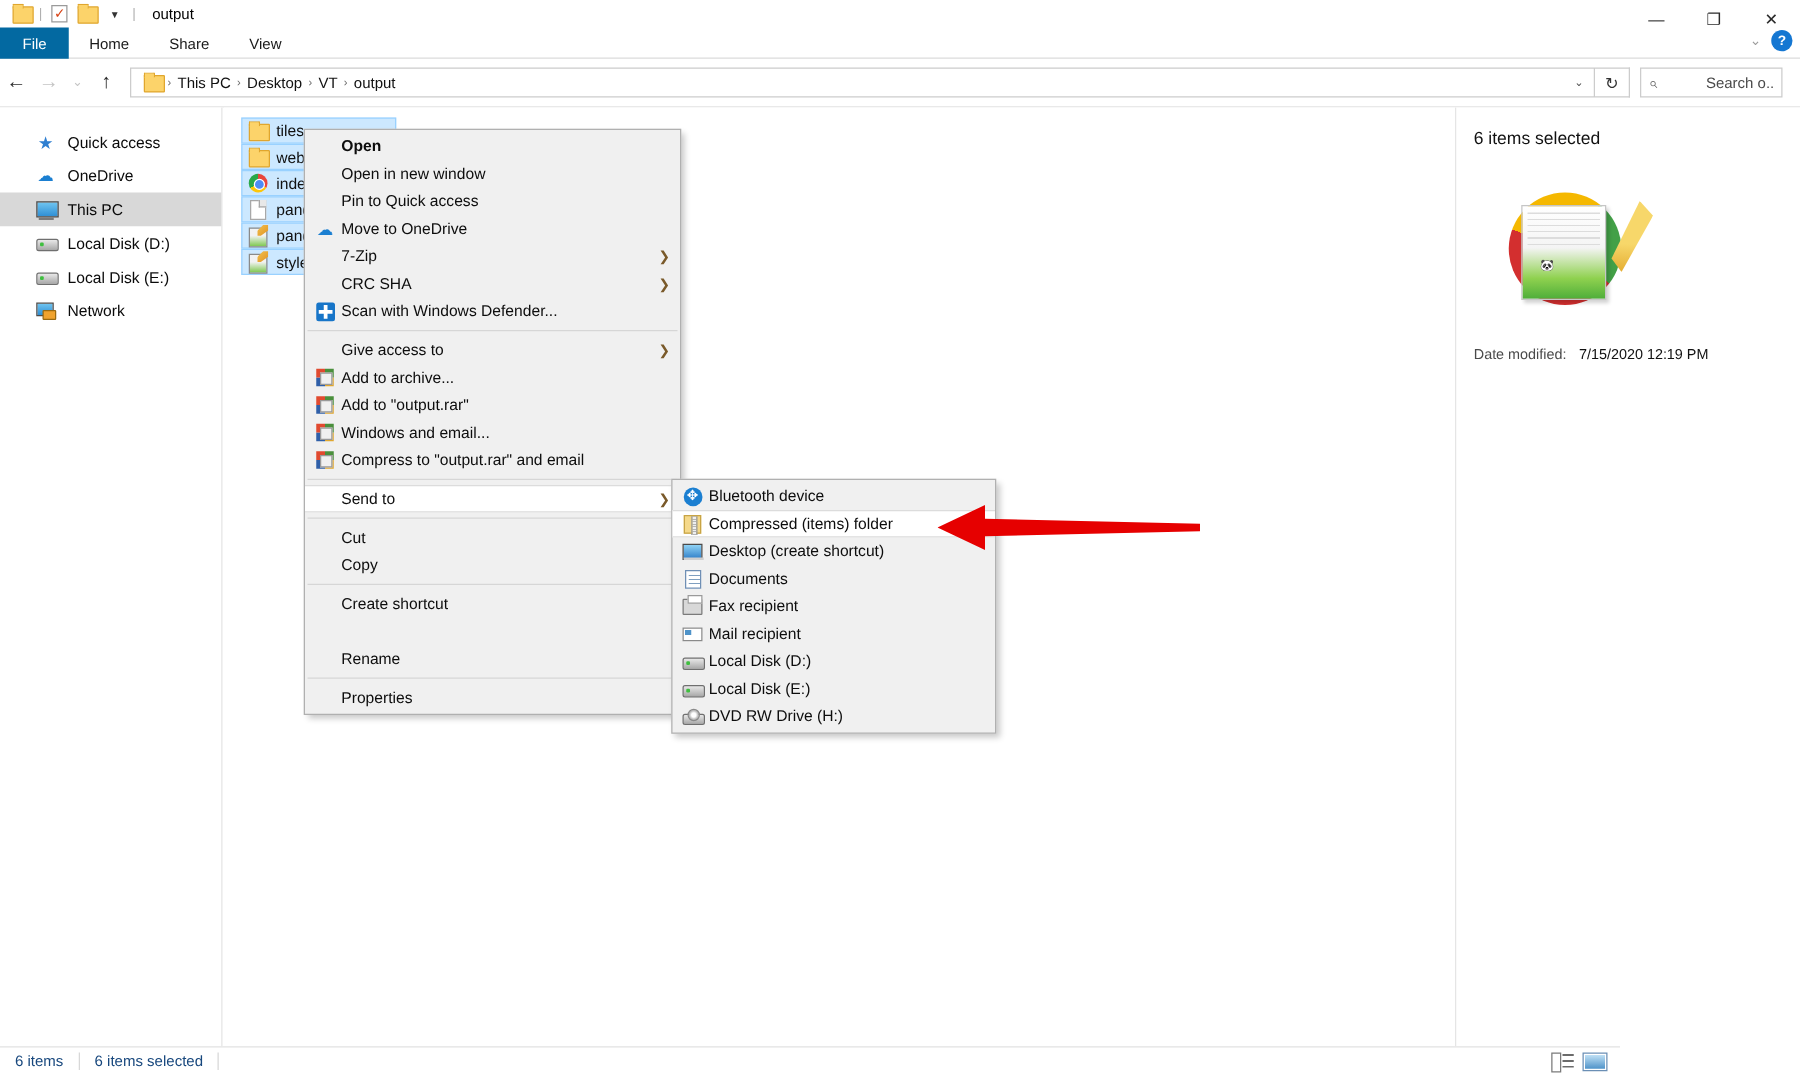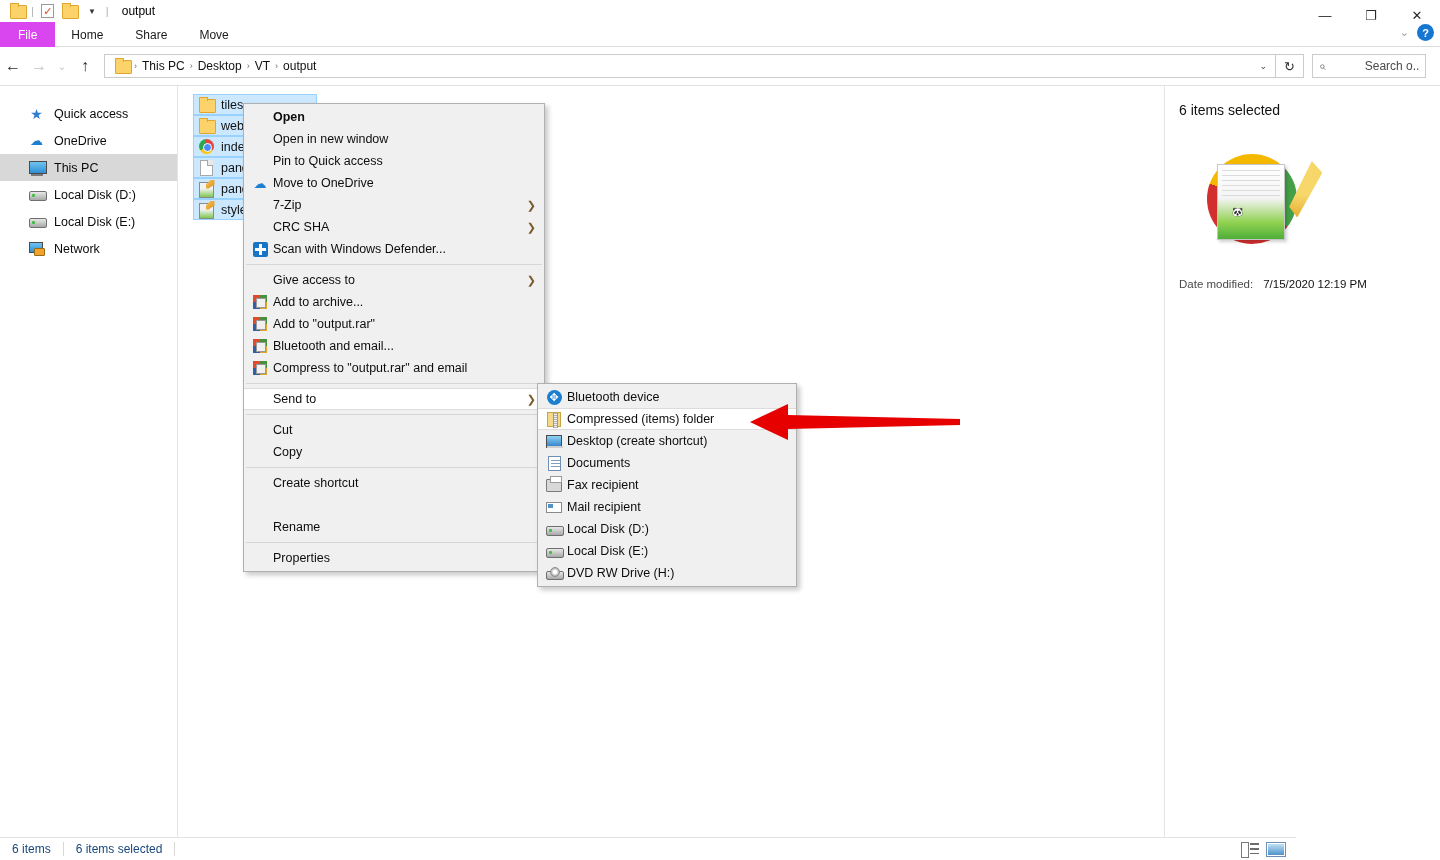--- a/index.html
+++ b/index.html
@@ -48,21 +48,21 @@
   
   .ribbon {
     position: absolute; left: 0; top: 22px; width: 1440px; height: 25px;
     background: #ffffff; display: flex; align-items: stretch;
     border-bottom: 1px solid #dcdcdc;
   }
   .tab {
     display: flex; align-items: center; justify-content: center;
     font-size: 12px; color: #1a1a1a; padding: 0 16px; height: 25px;
   }
-  .tab.file { background: #d946ef; color: #ffffff; min-width: 55px; padding: 0 18px; }
+  .tab.file { background: #0369a1; color: #ffffff; min-width: 55px; padding: 0 18px; }
   .ribbon-right { position: absolute; right: 6px; top: 2px; display: flex; align-items: center; gap: 8px; }
   .chev-down { color: #9a9a9a; font-size: 11px; }
   .help-ico {
     width: 17px; height: 17px; border-radius: 50%; background: #1577d2; color: #fff;
     font-size: 11px; font-weight: bold; display: flex; align-items: center; justify-content: center;
   }
 
   
   .addrbar {
     position: absolute; left: 0; top: 48px; width: 1440px; height: 36px;
@@ -277,21 +277,21 @@
       <div class="win-btn">—</div>
       <div class="win-btn">❐</div>
       <div class="win-btn close">✕</div>
     </div>
   </div>
 
   <div class="ribbon">
     <div class="tab file">File</div>
     <div class="tab">Home</div>
     <div class="tab">Share</div>
-    <div class="tab">Move</div>
+    <div class="tab">View</div>
     <div class="ribbon-right">
       <span class="chev-down">⌄</span>
       <span class="help-ico">?</span>
     </div>
   </div>
 
   <div class="addrbar">
     <div class="nav-btn">←</div>
     <div class="nav-btn disabled">→</div>
     <div class="nav-btn small disabled">⌄</div>
@@ -476,21 +476,21 @@
     <div class="cm-item">
       <span class="cm-ico">
           <span class="gi-rar"></span>
         </span>
       <span class="cm-label">Add to "output.rar"</span>
     </div>
     <div class="cm-item">
       <span class="cm-ico">
           <span class="gi-rar"></span>
         </span>
-      <span class="cm-label">Bluetooth and email...</span>
+      <span class="cm-label">Windows and email...</span>
     </div>
     <div class="cm-item">
       <span class="cm-ico">
           <span class="gi-rar"></span>
         </span>
       <span class="cm-label">Compress to "output.rar" and email</span>
     </div>
     <div class="cm-sep"></div>
     <div class="cm-item hl">
       <span class="cm-ico"></span>

